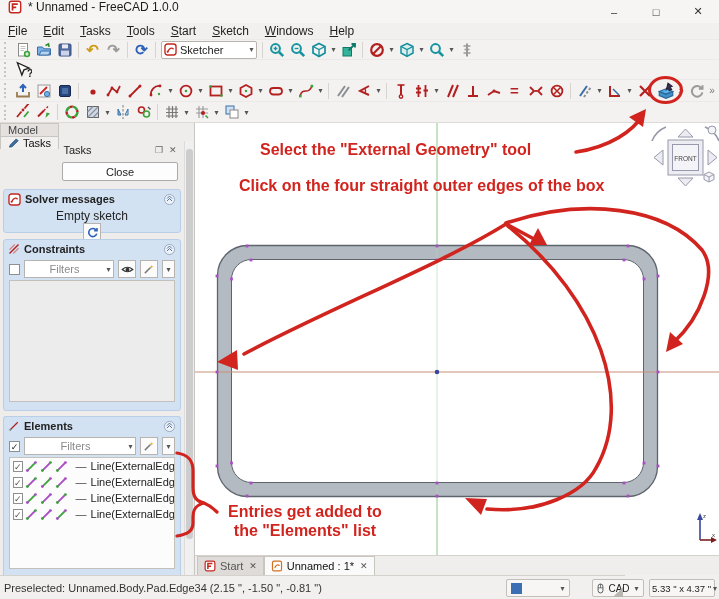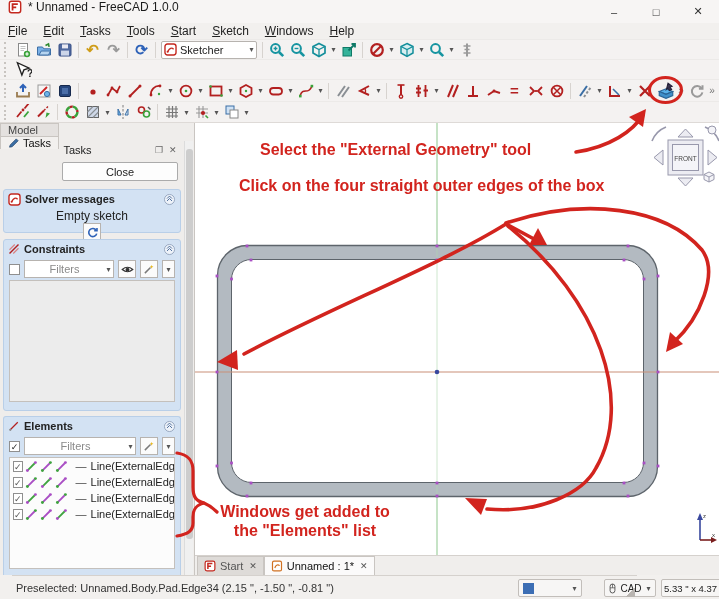--- a/index.html
+++ b/index.html
@@ -66,21 +66,21 @@
   .overlay { position:absolute; left:0; top:0; width:719px; height:599px; z-index:50; pointer-events:none; }
 
   
   .mditabs { position:absolute; left:195px; top:555px; width:524px; height:20px; background:#f0eeec; border-top:1px solid #d5d1cd; display:flex; align-items:flex-start; }
   .mtab { height:20px; display:flex; align-items:center; gap:4px; padding:0 6px; font-size:11px; border:1px solid #c9c5c1; }
   .mtab.inactive { background:#dedbd8; color:#555; margin-left:2px; }
   .mtab.active { background:#fbfafa; color:#111; }
   .tclose { font-size:9px; color:#555; padding-left:2px; }
 
   
-  .statusbar { position:absolute; left:12px; top:575px; width:625px; height:24px; background:#f2f0ee; border-top:1px solid #d5d1cd; font-size:11px; }
+  .statusbar { position:absolute; left:0; top:575px; width:625px; height:24px; background:#f2f0ee; border-top:1px solid #d5d1cd; font-size:11px; }
   .statusmsg { position:absolute; left:4px; top:6px; color:#333; }
   .scombo { position:absolute; top:3px; height:18px; background:#f7f6f5; border:1px solid #c2beba; border-radius:2px; display:flex; align-items:center; padding:0 2px; gap:2px; font-size:10px; }
   .rgrip { position:absolute; right:2px; bottom:2px; width:10px; height:10px;
     background:linear-gradient(135deg, transparent 50%, #b9b5b1 50%); clip-path:polygon(100% 0,100% 100%,0 100%); }
 
   .red { color:#b32020; } .bold { font-weight:bold; }
 </style>
 </head>
 <body>
 
@@ -881,21 +881,21 @@
       <polygon points="717,540 711,537 711,543" fill="#7a1f1f"></polygon>
       <text x="703" y="518" font-size="6" fill="#333">z</text>
       <text x="712" y="537" font-size="6" fill="#333">x</text>
     </g>
   </svg>
 </div>
 
 <div class="annot-text" style="left:260px; top:141px;">Select the "External Geometry" tool</div>
 <div class="annot-text" style="left:239px; top:177px;">Click on the four straight outer edges of the box</div>
 <div class="annot-text" style="left:205px; top:502px; width:200px; text-align:center; line-height:19px;">
-  <div>Windows get added to</div>
+  <div>Entries get added to</div>
   <div>the "Elements" list</div>
 </div>
 
 <svg class="overlay" viewBox="0 0 719 599">
   <g stroke="#d2241e" stroke-width="3.6" fill="none" stroke-linecap="round">
     <path d="M 576,152 C 610,147 633,131 643,115"></path>
     <path d="M 506,224 L 534,239"></path>
     <path d="M 506,224 C 440,265 330,308 244,354"></path>
     <path d="M 506,223 C 585,197 665,207 702,250 C 719,273 700,318 674,342"></path>
     <path d="M 508,226 C 600,300 634,402 596,468 C 583,493 540,514 487,509"></path>

